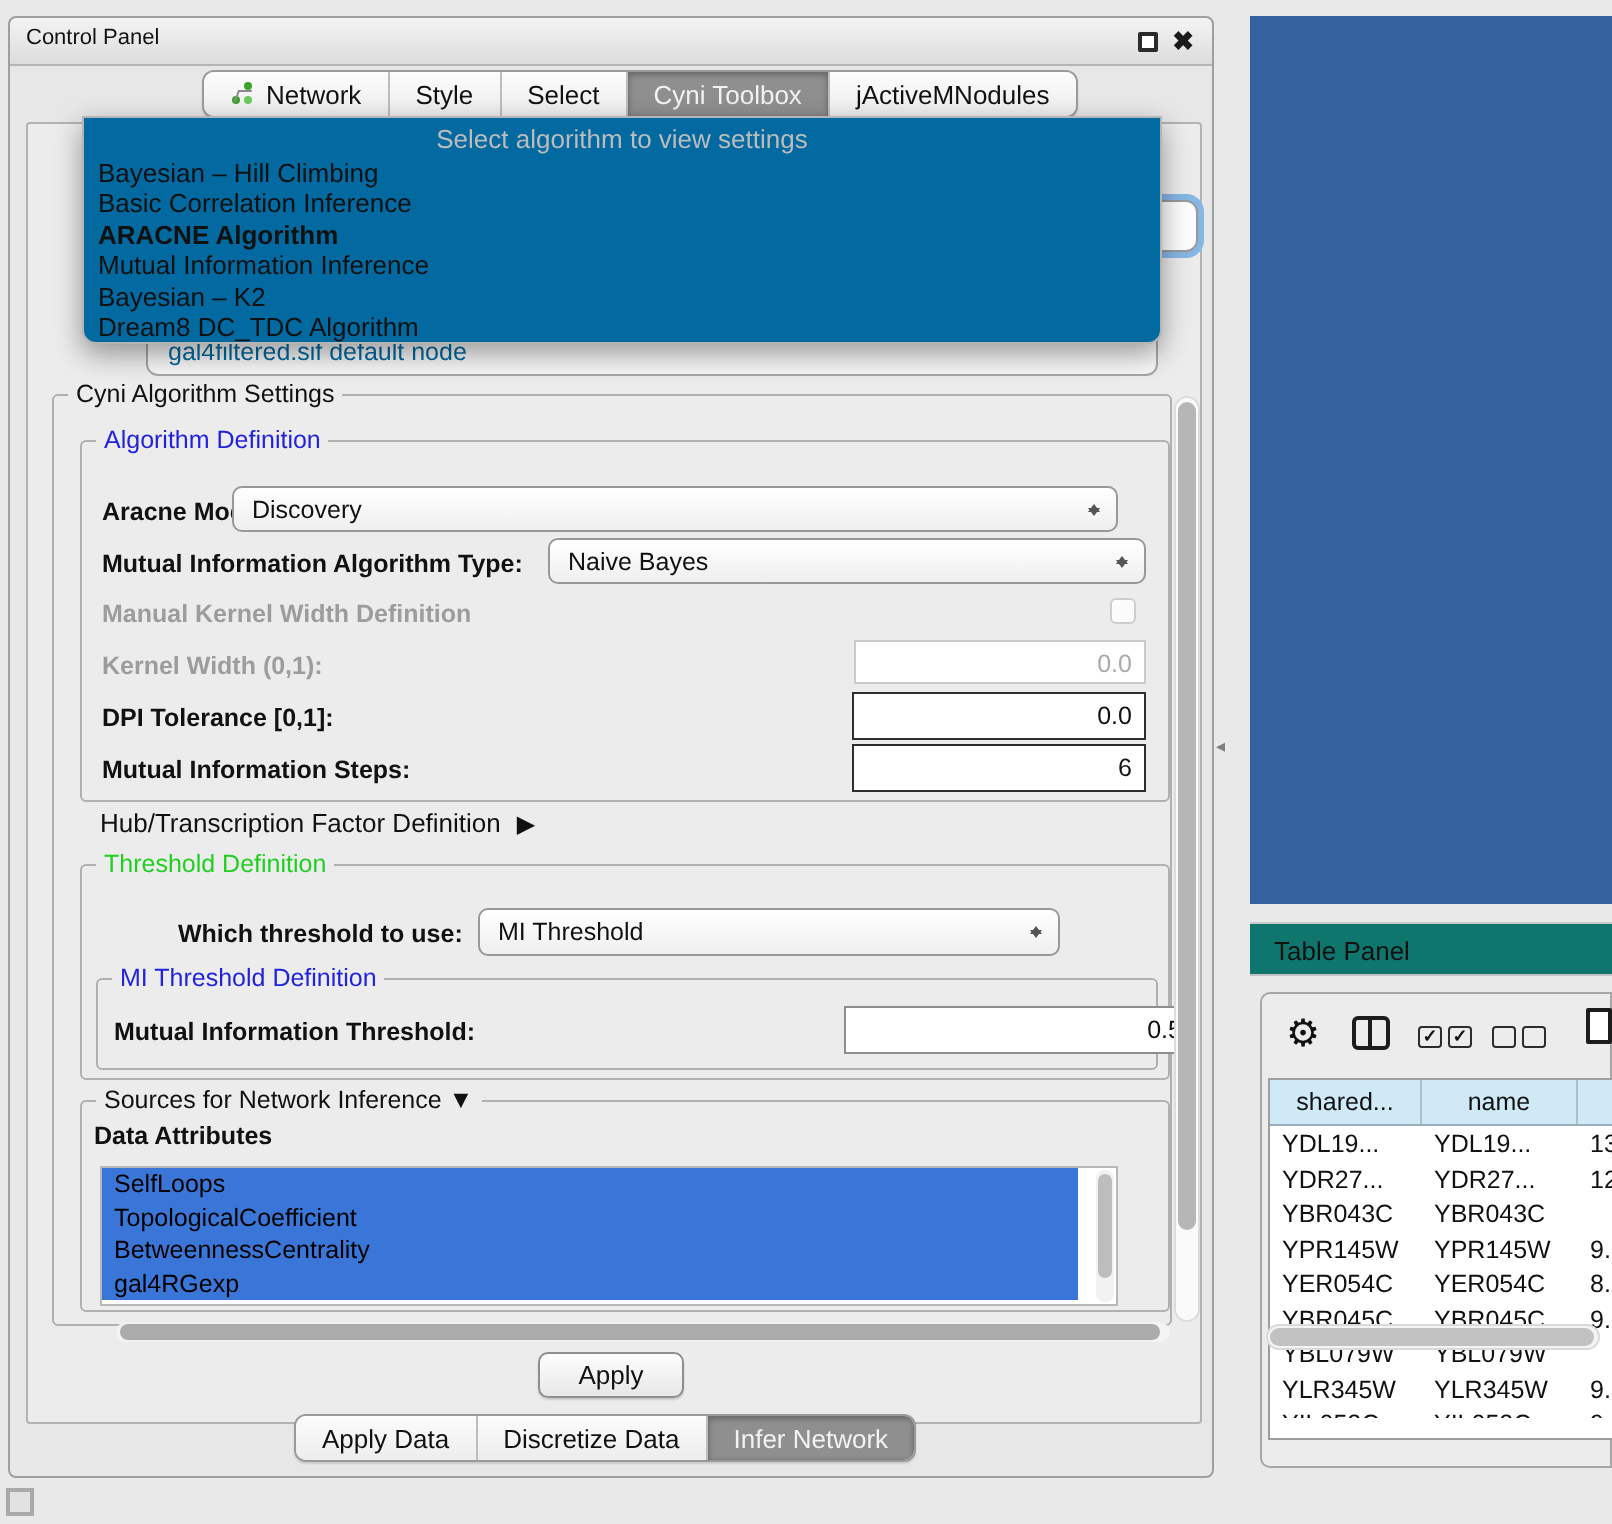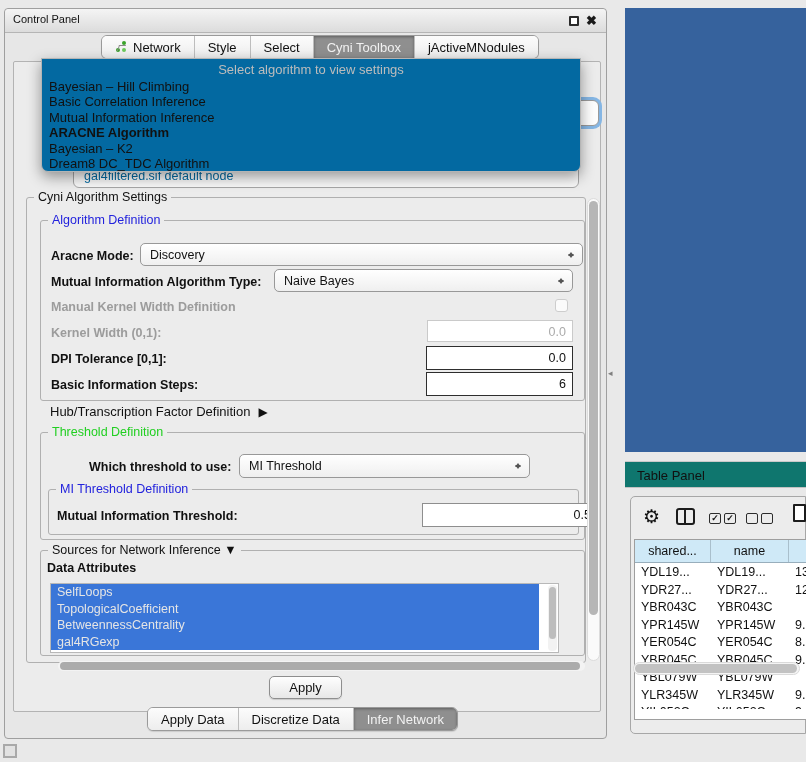--- a/index.html
+++ b/index.html
@@ -63,21 +63,21 @@
   .field.strong{border:1.5px solid #2e2e2e}
   .field.dis{border:1px solid #cacaca;color:#ababab}
 
   .checkbox{position:absolute;width:13px;height:13px;border:1px solid #cdcdcd;border-radius:3px;background:#fbfbfb}
 
   #hub-row{position:absolute;font-size:13px;white-space:nowrap}
   #hub-row .tri{display:inline-block;margin-left:8px;font-size:12px}
 
   
   #attr-list{position:absolute;background:#fff;border:1px solid #b8b8b8}
-  .attr-item{height:16.5px;line-height:16.5px;font-size:12.5px;color:#e5e5e5;background:var(--selection-blue);
+  .attr-item{height:16.5px;line-height:16.5px;font-size:12.5px;color:#000000;background:var(--selection-blue);
       padding-left:6px;margin-right:19px;white-space:nowrap}
   #attr-scroll{position:absolute;right:1px;top:1px;width:9px;bottom:1px;background:#f2f2f2;border-radius:4px}
   #attr-thumb{position:absolute;left:1px;top:2px;width:7px;height:52px;background:#bdbdbd;border-radius:4px}
 
   
   #v-scroll{position:absolute;left:582px;top:189px;width:13px;height:463px;background:#fafafa;border:1px solid #dcdcdc;border-radius:7px}
   #v-thumb{position:absolute;left:1px;top:2px;width:9px;height:414px;background:#b6b6b6;border-radius:5px}
   #h-scroll{position:absolute;left:53px;top:652px;width:527px;height:10px;background:#f3f3f3;border-radius:5px}
   #h-thumb{position:absolute;left:2px;top:1px;width:520px;height:8px;background:#ababab;border-radius:4px}
 
@@ -148,41 +148,41 @@
 
   <div id="inner-panel"></div>
 
   <div class="group" style="left:21px;top:188px;width:560px;height:466px;background:#ececec">
     <span class="legend">Cyni Algorithm Settings</span>
 
     <div class="group" style="left:13px;top:22px;width:545px;height:181px">
       <span class="legend blue">Algorithm Definition</span>
 
       <span class="flabel" style="left:10px;top:28px">Aracne Mode:</span>
-      <div class="combo" style="left:99px;top:22px;width:443px;height:23px">
+      <div class="combo" style="left:75px;top:22px;width:443px;height:23px">
         <span>Discovery</span>
         <span class="arr"></span>
       </div>
 
       <span class="flabel" style="left:10px;top:54px">Mutual Information Algorithm Type:</span>
       <div class="combo" style="left:233px;top:48px;width:299px;height:23px">
         <span>Naive Bayes</span>
         <span class="arr"></span>
       </div>
 
       <span class="flabel dis" style="left:10px;top:79px">Manual Kernel Width Definition</span>
       <span class="checkbox" style="left:514px;top:78px"></span>
 
       <span class="flabel dis" style="left:10px;top:105px">Kernel Width (0,1):</span>
       <div class="field dis" style="left:386px;top:99px;width:146px;height:22px">0.0</div>
 
       <span class="flabel" style="left:10px;top:131px">DPI Tolerance [0,1]:</span>
       <div class="field strong" style="left:385px;top:125px;width:147px;height:24px">0.0</div>
 
-      <span class="flabel" style="left:10px;top:157px">Basic Information Steps:</span>
+      <span class="flabel" style="left:10px;top:157px">Mutual Information Steps:</span>
       <div class="field strong" style="left:385px;top:151px;width:147px;height:24px">6</div>
     </div>
 
     <div id="hub-row" style="left:23px;top:206px">
       <span>Hub/Transcription Factor Definition</span><span class="tri">▶</span>
     </div>
 
     <div class="group" style="left:13px;top:234px;width:545px;height:108px">
       <span class="legend green">Threshold Definition</span>
 
@@ -230,22 +230,22 @@
       <div class="tab sel">Infer Network</div>
     </div>
 
   <div id="hidden-combo">gal4filtered.sif default node</div>
   <div id="focus-frag"></div>
 
   <div id="algo-popup">
     <span class="ph">Select algorithm to view settings</span>
   <div class="pitem">Bayesian – Hill Climbing</div>
       <div class="pitem">Basic Correlation Inference</div>
+      <div class="pitem b">ARACNE Algorithm</div>
       <div class="pitem">Mutual Information Inference</div>
-      <div class="pitem b">ARACNE Algorithm</div>
       <div class="pitem">Bayesian – K2</div>
       <div class="pitem">Dream8 DC_TDC Algorithm</div>
     </div>
 </div>
 
 <div id="net-frame">
   
 </div>
 
 <span id="divider-arrow">◂</span>

